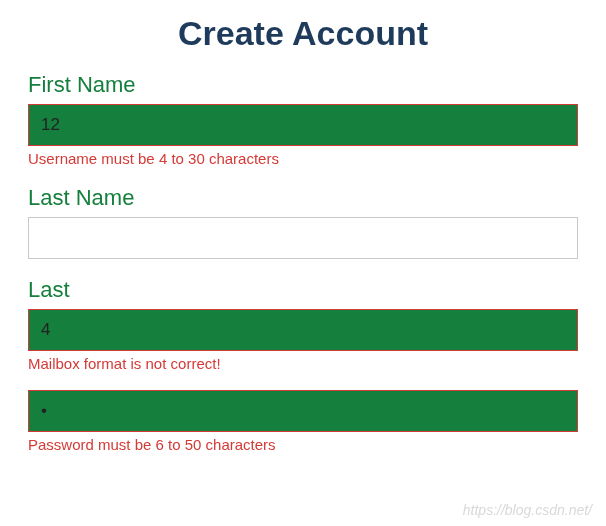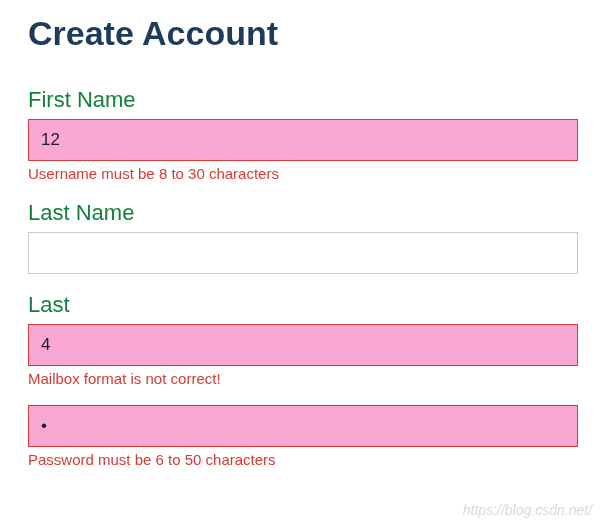--- a/index.html
+++ b/index.html
@@ -12,22 +12,23 @@
       background: #ffffff;
       width: 606px;
       height: 526px;
       position: relative;
       padding: 0 28px;
     }
     .page-title {
       color: #1f3b5c;
       font-size: 34px;
       font-weight: bold;
+      text-align: center;
       margin-top: 14px;
-      margin-bottom: 34px;
+      margin-bottom: 19px;
     }
     .field-group {
       margin-bottom: 18px;
     }
     .field-label {
       color: #15803d;
       font-size: 22px;
       margin-bottom: 6px;
       display: block;
     }
@@ -36,21 +37,21 @@
       height: 42px;
       border: 1px solid #c9c9c9;
       padding: 0 12px;
       font-size: 17px;
       color: #222;
       outline: none;
       background: #ffffff;
     }
     .text-input.error {
       border: 1px solid #d43a36;
-      background: #f9a8d4;
+      background: #15803d;
     }
     .error-message {
       color: #d43a36;
       font-size: 15px;
       margin-top: 4px;
     }
     .watermark {
       position: absolute;
       bottom: 8px;
       right: 14px;
@@ -61,21 +62,21 @@
     }
   </style>
 </head>
 <body>
 
 <h1 class="page-title">Create Account</h1>
 
 <div class="field-group">
   <label class="field-label">First Name</label>
   <input type="text" class="text-input error" value="12" style="">
-  <div class="error-message">Username must be 8 to 30 characters</div>
+  <div class="error-message">Username must be 4 to 30 characters</div>
 </div>
 
 <div class="field-group">
   <label class="field-label">Last Name</label>
   <input type="text" class="text-input" value="" style="">
 </div>
 
 <div class="field-group">
   <label class="field-label">Last</label>
   <input type="text" class="text-input error" value="4" style="">

